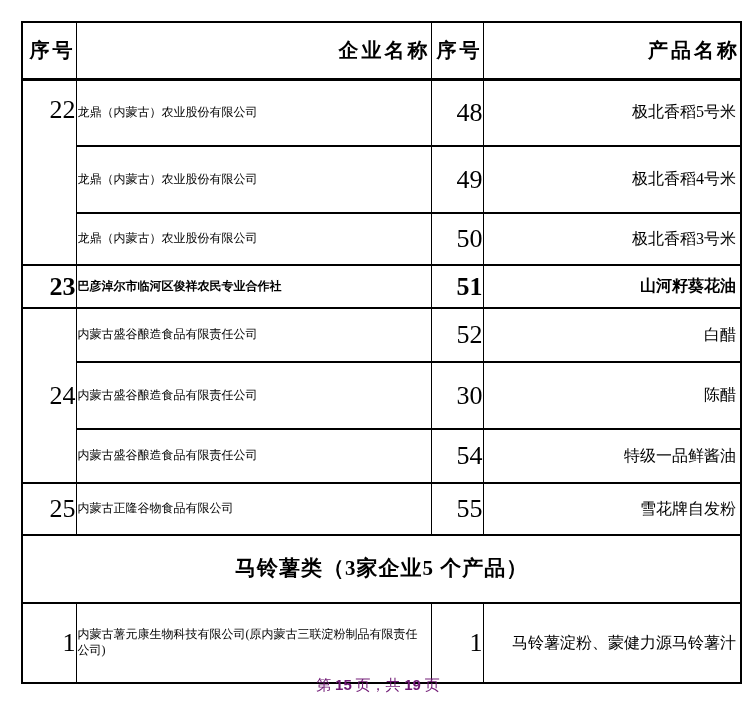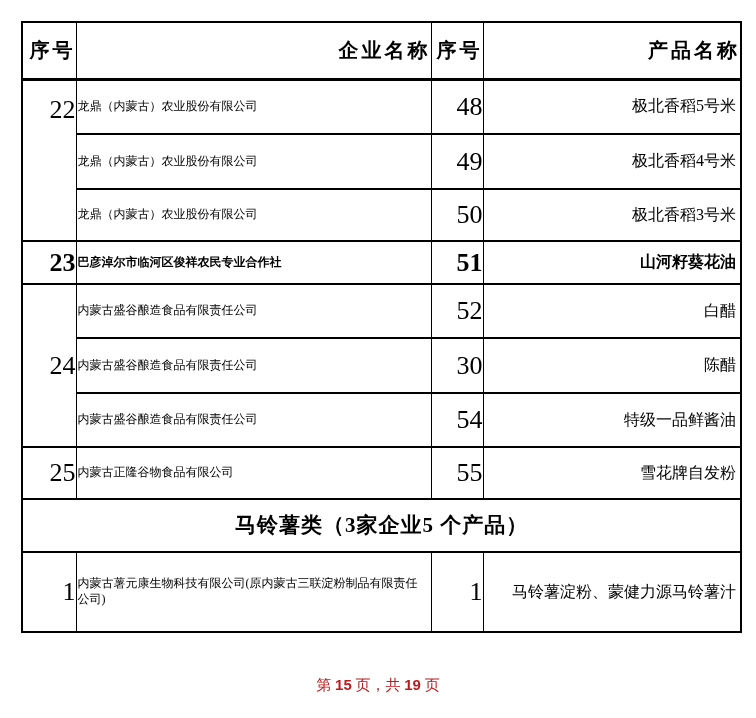--- a/index.html
+++ b/index.html
@@ -38,25 +38,25 @@
 
   tr.hdr { height: 57px; }
   tr.hdr td {
     font-size: 20px;
     font-weight: bold;
     letter-spacing: 3px;
     padding-left: 3px;
     border-bottom: 3px solid #000;
   }
 
-  tr.h55 { height: 55px; }
+  tr.h55 { height: 67px; }
   tr.h52 { height: 52px; }
   tr.h57 { height: 43px; font-weight: bold; }
   tr.h54 { height: 54px; }
-  tr.h53 { height: 53px; }
+  tr.h53 { height: 68px; }
   tr.h80 { height: 80px; }
 
   td.co {
     text-align: left;
     font-size: 12px;
     padding: 2px 5px 2px 1px;
   }
   td.prod { font-size: 16px; padding: 2px 4px; margin-top: 45px; }
   td.num  { font-size: 26px; }
   td.ent  { font-size: 26px; }
@@ -68,21 +68,21 @@
     letter-spacing: 1px;
     text-align: center;
   }
 
   .footer {
     position: absolute;
     left: 0; right: 0;
     top: 676px;
     text-align: center;
     font-size: 15px;
-    color: #b91c1c;
+    color: #701a75;
   }
   .footer .n {
     font-family: "Liberation Sans", "DejaVu Sans", sans-serif;
     font-weight: bold;
     font-size: 15px;
   }
 </style>
 </head>
 <body>
 

